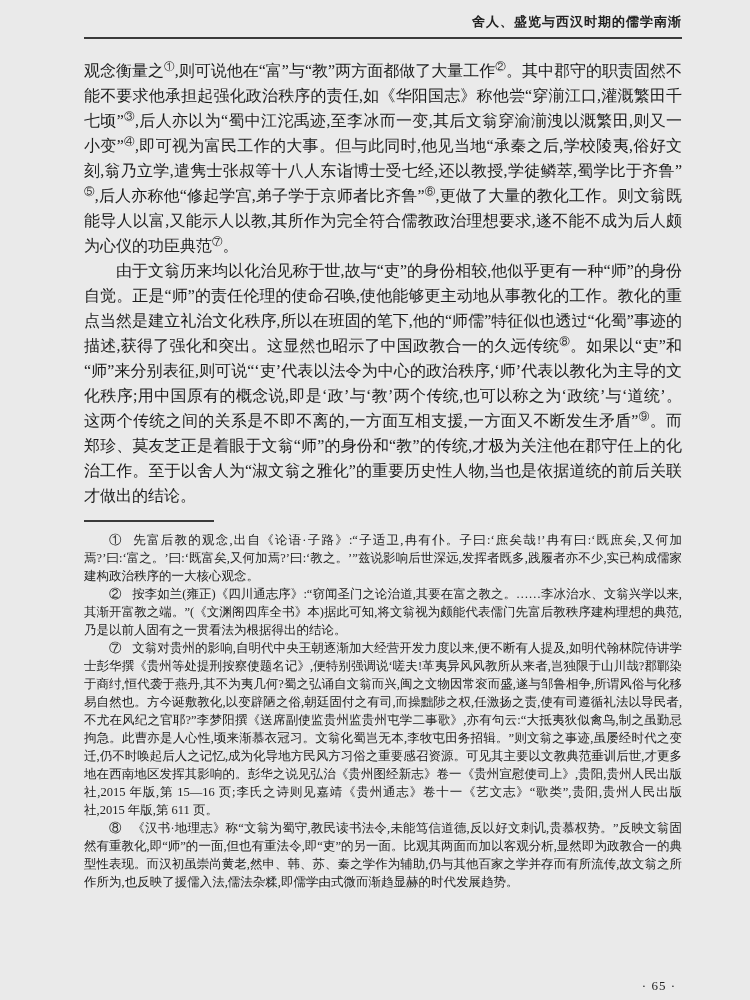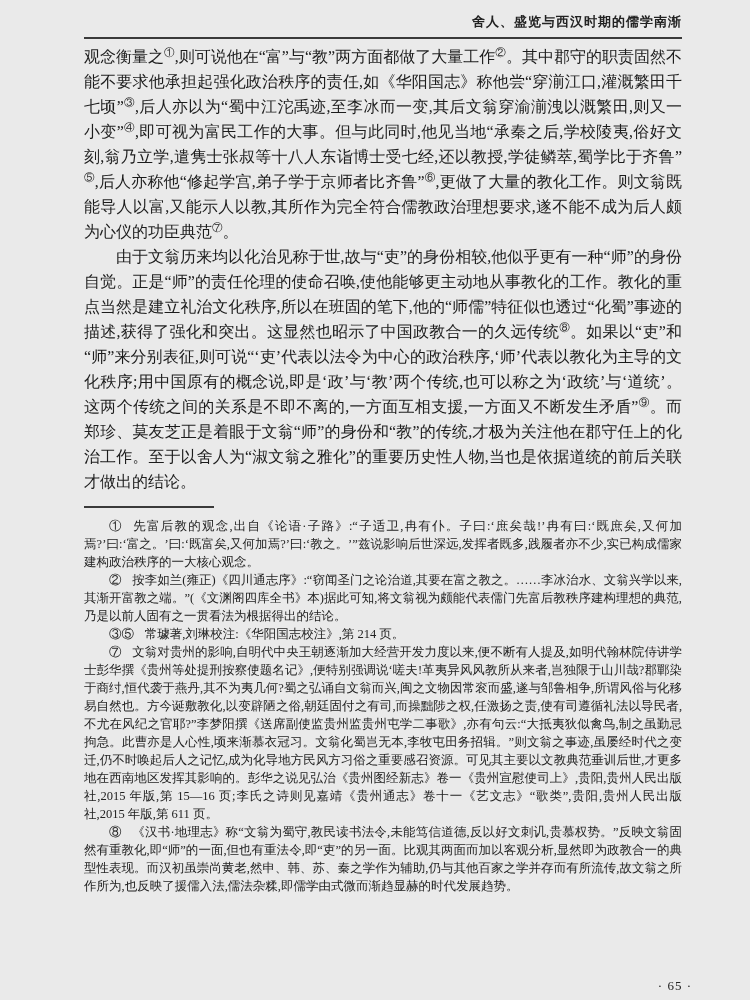--- a/index.html
+++ b/index.html
@@ -28,21 +28,21 @@
     font-size: 13px;
     letter-spacing: 1px;
     color: #222;
   }
   .header-rule {
     border: none;
     border-top: 2px solid #3a3a3a;
     margin: 6px 0 0 0;
   }
   .body-text {
-    margin-top: 5px;
+    margin-top: 19px;
     font-size: 16px;
     line-height: 25px;
     text-align: justify;
     text-justify: inter-ideograph;
   }
   .body-text p { margin: 0; text-indent: 2em; }
   .body-text p.no-indent { text-indent: 0; }
   sup.fnref {
     font-size: 0.66em;
     vertical-align: super;
@@ -58,21 +58,21 @@
     font-size: 12.5px;
     line-height: 18px;
     text-align: justify;
     text-justify: inter-ideograph;
     color: #222;
   }
   .footnotes p { margin: 0; text-indent: 2em; }
   .fn-marker { margin-right: 0.85em; }
   .page-number {
     position: absolute;
-    right: 58px; bottom: 6px;
+    right: 74px; bottom: 6px;
     font-size: 13px;
     letter-spacing: 1px;
     color: #222;
   }
 </style>
 </head>
 <body>
 
 <div class="page">
   <div class="content">
@@ -90,23 +90,20 @@
     <hr class="fn-rule">
 
     <section class="footnotes">
       <p>
         <span class="fn-marker">①</span><span>先富后教的观念,出自《论语·子路》:“子适卫,冉有仆。子曰:‘庶矣哉!’冉有曰:‘既庶矣,又何加焉?’曰:‘富之。’曰:‘既富矣,又何加焉?’曰:‘教之。’”兹说影响后世深远,发挥者既多,践履者亦不少,实已构成儒家建构政治秩序的一大核心观念。</span>
       </p>
       <p>
         <span class="fn-marker">②</span><span>按李如兰(雍正)《四川通志序》:“窃闻圣门之论治道,其要在富之教之。……李冰治水、文翁兴学以来,其渐开富教之端。”(《文渊阁四库全书》本)据此可知,将文翁视为颇能代表儒门先富后教秩序建构理想的典范,乃是以前人固有之一贯看法为根据得出的结论。</span>
       </p>
       <p>
-        <span class="fn-marker">③⑤</span><span>常璩著,刘琳校注:《华阳国志校注》,第 214 页。</span>
-      </p>
-      <p>
         <span class="fn-marker">⑦</span><span>文翁对贵州的影响,自明代中央王朝逐渐加大经营开发力度以来,便不断有人提及,如明代翰林院侍讲学士彭华撰《贵州等处提刑按察使题名记》,便特别强调说‘嗟夫!革夷异风风教所从来者,岂独限于山川哉?郡鄲染于商纣,恒代袭于燕丹,其不为夷几何?蜀之弘诵自文翁而兴,闽之文物因常衮而盛,遂与邹鲁相争,所谓风俗与化移易自然也。方今诞敷教化,以变辟陋之俗,朝廷固付之有司,而操黜陟之权,任激扬之责,使有司遵循礼法以导民者,不尤在风纪之官耶?”李梦阳撰《送席副使监贵州监贵州屯学二事歌》,亦有句云:“大抵夷狄似禽鸟,制之虽勤忌拘急。此曹亦是人心性,顷来渐慕衣冠习。文翁化蜀岂无本,李牧屯田务招辑。”则文翁之事迹,虽屡经时代之变迁,仍不时唤起后人之记忆,成为化导地方民风方习俗之重要感召资源。可见其主要以文教典范垂训后世,才更多地在西南地区发挥其影响的。彭华之说见弘治《贵州图经新志》卷一《贵州宣慰使司上》,贵阳,贵州人民出版社,2015 年版,第 15—16 页;李氏之诗则见嘉靖《贵州通志》卷十一《艺文志》“歌类”,贵阳,贵州人民出版社,2015 年版,第 611 页。</span>
       </p>
       <p>
         <span class="fn-marker">⑧</span><span>《汉书·地理志》称“文翁为蜀守,教民读书法令,未能笃信道德,反以好文刺讥,贵慕权势。”反映文翁固然有重教化,即“师”的一面,但也有重法令,即“吏”的另一面。比观其两面而加以客观分析,显然即为政教合一的典型性表现。而汉初虽崇尚黄老,然申、韩、苏、秦之学作为辅助,仍与其他百家之学并存而有所流传,故文翁之所作所为,也反映了援儒入法,儒法杂糅,即儒学由式微而渐趋显赫的时代发展趋势。</span>
       </p>
 
     </section>
   </div>
 
   <div class="page-number">· 65 ·</div>

